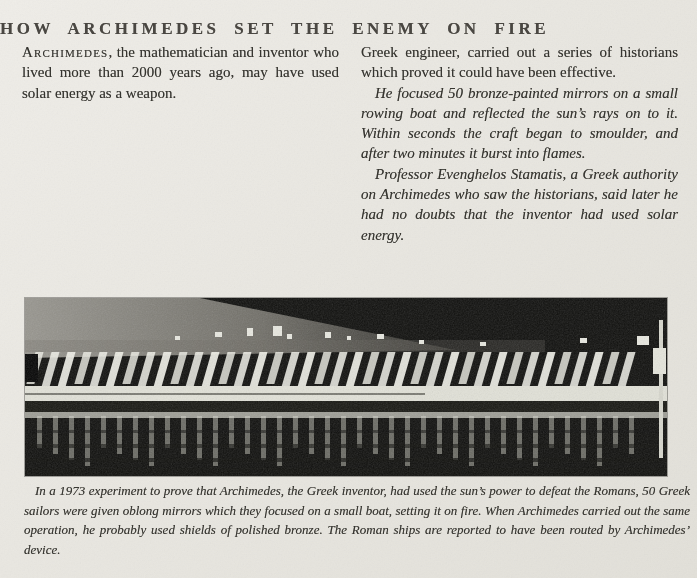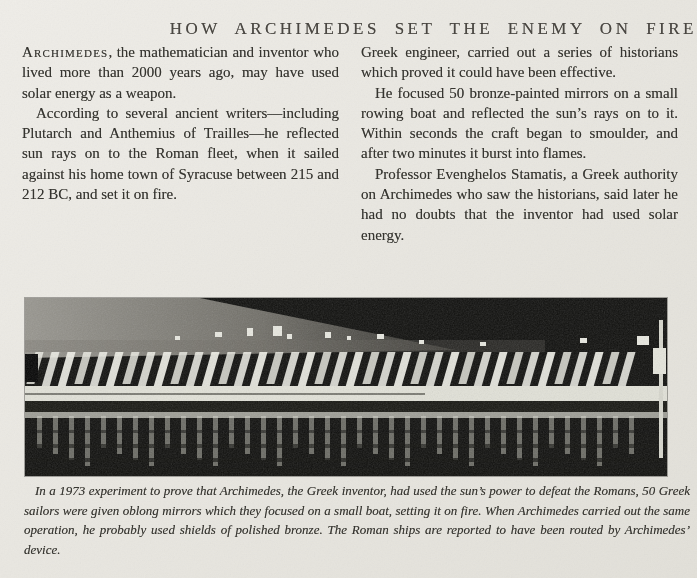--- a/index.html
+++ b/index.html
@@ -8,39 +8,39 @@
     background:#8a8a86;
     font-family:"Liberation Serif", serif;
   }
   .page{
     position:relative;width:697px;height:578px;overflow:hidden;
     background:linear-gradient(135deg,#efede8 0%,#e9e7e1 45%,#e2e0d9 100%);
     color:#2f2e2a;
   }
   .headline{
     position:absolute;top:8px;left:0;width:100%;
-    text-align:right;
-    font-size:17px;font-weight:400;
+    text-align:left;
+    font-size:17px;font-weight:700;
     letter-spacing:3.5px;word-spacing:7px;
     color:#46433e;
     text-shadow:0 0 .6px rgba(60,58,52,.55);
   }
   .columns{
     position:absolute;top:42px;left:22px;width:656px;
     display:flex;gap:22px;
   }
   .col{
     width:317px;
     font-size:15px;line-height:20.3px;
     text-align:justify;
     color:#31302b;
     text-shadow:0 0 .5px rgba(45,44,38,.5);
   }
   .col p{margin:0;}
-  .col p.indented{text-indent:14px;}
+  .col p.indented{text-indent:14px;font-style:italic;}
   .lead-smallcaps{
     font-variant:small-caps;
     letter-spacing:1.2px;
   }
   .photo{
     position:absolute;left:25px;top:298px;width:642px;height:178px;
     margin:0;background:#0b0b09;
     box-shadow:0 0 0 1px rgba(20,20,16,.35);
   }
   .photo svg{display:block;overflow:hidden;}
@@ -60,21 +60,20 @@
 </head>
 <body>
 
 <div class="page">
 
   <h1 class="headline">HOW ARCHIMEDES SET THE ENEMY ON FIRE</h1>
 
   <div class="columns">
     <div class="col">
       <p><span class="lead-smallcaps">Archimedes</span><span>, the mathematician and inventor who lived more than 2000 years ago, may have used solar energy as a weapon.</span></p>
-      <p class="indented"><span>According to several ancient writers—including Plutarch and Anthemius of Trailles—he reflected sun rays on to the Roman fleet, when it sailed against his home town of Syracuse between 215 and 212 BC, and set it on fire.</span></p>
     </div>
     <div class="col">
       <p><span>Greek engineer, carried out a series of historians which proved it could have been effective.</span></p>
       <p class="indented"><span>He focused 50 bronze-painted mirrors on a small rowing boat and reflected the sun’s rays on to it. Within seconds the craft began to smoulder, and after two minutes it burst into flames.</span></p>
       <p class="indented"><span>Professor Evenghelos Stamatis, a Greek authority on Archimedes who saw the historians, said later he had no doubts that the inventor had used solar energy.</span></p>
     </div>
   </div>
 
   <figure class="photo" role="img" aria-label="Black-and-white photograph of a long row of angled oblong mirrors lined up along a harbour quay, their reflections glittering in the dark water below">
     <svg id="photo-svg" width="642" height="178" viewBox="0 0 642 178" xmlns="http://www.w3.org/2000/svg">

